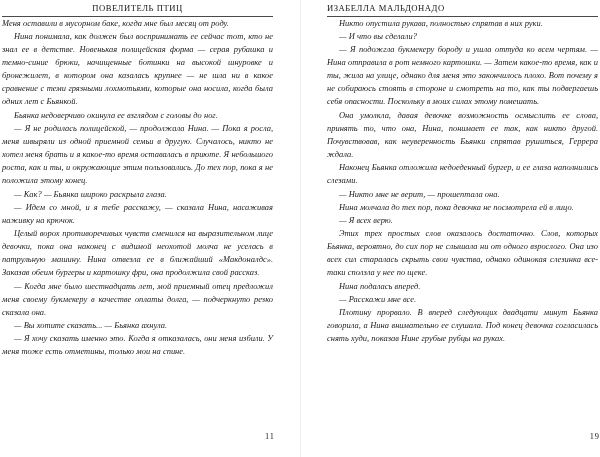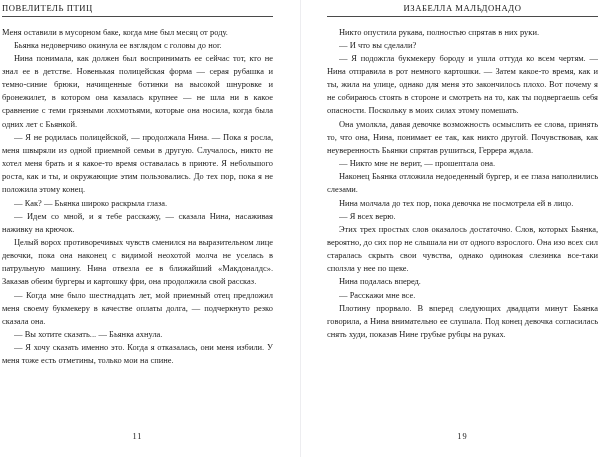--- a/index.html
+++ b/index.html
@@ -45,84 +45,84 @@
   .running-head {
     font-size: 8.6px;
     letter-spacing: 0.55px;
     padding-bottom: 2.5px;
     border-bottom: 0.8px solid #4a4a4a;
     white-space: nowrap;
     overflow: hidden;
     margin-top: 3px;
     color: #141414;
   }
-  .page-left .running-head { text-align: left; }
-  .page-right .running-head { text-align: center; }
+  .page-left .running-head { text-align: center; }
+  .page-right .running-head { text-align: left; }
   .body-text {
-    margin-top: 9px;
+    font-style: italic;
   }
   p.para {
     margin: 0;
     font-size: 8.45px;
     line-height: 13.15px;
     text-align: justify;
     text-indent: 12px;
     text-justify: inter-word;
     word-spacing: 0.1px;
     hyphens: manual;
   }
   p.para.noindent {
     text-indent: 0;
   }
   .folio {
     position: absolute;
     bottom: 16px;
     left: 0;
     right: 0;
-    text-align: center;
+    text-align: right;
     font-size: 8.4px;
     letter-spacing: 1px;
     color: #1a1a1a;
   }
   .page-left .folio { padding-right: 25px; }
   .page-right .folio { padding-left: 25px; }
 </style>
 </head>
 <body>
 
 <div class="spread">
 
   <div class="gutter-line"></div>
 
   <div class="page page-left">
     <div class="running-head">ПОВЕЛИТЕЛЬ ПТИЦ</div>
     <div class="body-text">
         <p class="para noindent">Меня оставили в мусорном баке, когда мне был месяц от роду.</p>
+        <p class="para">Нина понимала, как должен был воспринимать ее сейчас тот, кто не знал ее в детстве. Новенькая полицейская форма — серая рубашка и темно-синие брюки, начищенные ботинки на высокой шнуровке и бронежилет, в котором она казалась крупнее — не шла ни в какое сравнение с теми грязными лохмотьями, которые она носила, когда была одних лет с Бьянкой.</p>
         <p class="para">Бьянка недоверчиво окинула ее взглядом с головы до ног.</p>
-        <p class="para">Нина понимала, как должен был воспринимать ее сейчас тот, кто не знал ее в детстве. Новенькая полицейская форма — серая рубашка и темно-синие брюки, начищенные ботинки на высокой шнуровке и бронежилет, в котором она казалась крупнее — не шла ни в какое сравнение с теми грязными лохмотьями, которые она носила, когда была одних лет с Бьянкой.</p>
         <p class="para">— Я не родилась полицейской, — продолжала Нина. — Пока я росла, меня швыряли из одной приемной семьи в другую. Случалось, никто не хотел меня брать и я какое-то время оставалась в приюте. Я небольшого роста, как и ты, и окружающие этим пользовались. До тех пор, пока я не положила этому конец.</p>
         <p class="para">— Как? — Бьянка широко раскрыла глаза.</p>
         <p class="para">— Идем со мной, и я тебе расскажу, — сказала Нина, насаживая наживку на крючок.</p>
         <p class="para">Целый ворох противоречивых чувств сменился на выразительном лице девочки, пока она наконец с видимой неохотой молча не уселась в патрульную машину. Нина отвезла ее в ближайший «Макдоналдс». Заказав обеим бургеры и картошку фри, она продолжила свой рассказ.</p>
         <p class="para">— Когда мне было шестнадцать лет, мой приемный отец предложил меня своему букмекеру в качестве оплаты долга, — подчеркнуто резко сказала она.</p>
         <p class="para">— Вы хотите сказать... — Бьянка ахнула.</p>
         <p class="para">— Я хочу сказать именно это. Когда я отказалась, они меня избили. У меня тоже есть отметины, только мои на спине.</p>
       </div>
     <div class="folio">11</div>
   </div>
 
   <div class="page page-right">
     <div class="running-head">ИЗАБЕЛЛА МАЛЬДОНАДО</div>
     <div class="body-text">
         <p class="para">Никто опустила рукава, полностью спрятав в них руки.</p>
         <p class="para">— И что вы сделали?</p>
         <p class="para">— Я подожгла букмекеру бороду и ушла оттуда ко всем чертям. — Нина отправила в рот немного картошки. — Затем какое-то время, как и ты, жила на улице, однако для меня это закончилось плохо. Вот почему я не собираюсь стоять в стороне и смотреть на то, как ты подвергаешь себя опасности. Поскольку в моих силах этому помешать.</p>
         <p class="para">Она умолкла, давая девочке возможность осмыслить ее слова, принять то, что она, Нина, понимает ее так, как никто другой. Почувствовав, как неуверенность Бьянки спрятав рушиться, Геррера ждала.</p>
+        <p class="para">Наконец Бьянка отложила недоеденный бургер, и ее глаза наполнились слезами.</p>
         <p class="para">— Никто мне не верит, — прошептала она.</p>
-        <p class="para">Наконец Бьянка отложила недоеденный бургер, и ее глаза наполнились слезами.</p>
         <p class="para">Нина молчала до тех пор, пока девочка не посмотрела ей в лицо.</p>
         <p class="para">— Я всех верю.</p>
         <p class="para">Этих трех простых слов оказалось достаточно. Слов, которых Бьянка, вероятно, до сих пор не слышала ни от одного взрослого. Она изо всех сил старалась скрыть свои чувства, однако одинокая слезинка все-таки сползла у нее по щеке.</p>
         <p class="para">Нина подалась вперед.</p>
         <p class="para">— Расскажи мне все.</p>
         <p class="para">Плотину прорвало. В вперед следующих двадцати минут Бьянка говорила, а Нина внимательно ее слушала. Под конец девочка согласилась снять худи, показав Нине грубые рубцы на руках.</p>
       </div>
     <div class="folio">19</div>
   </div>
 

